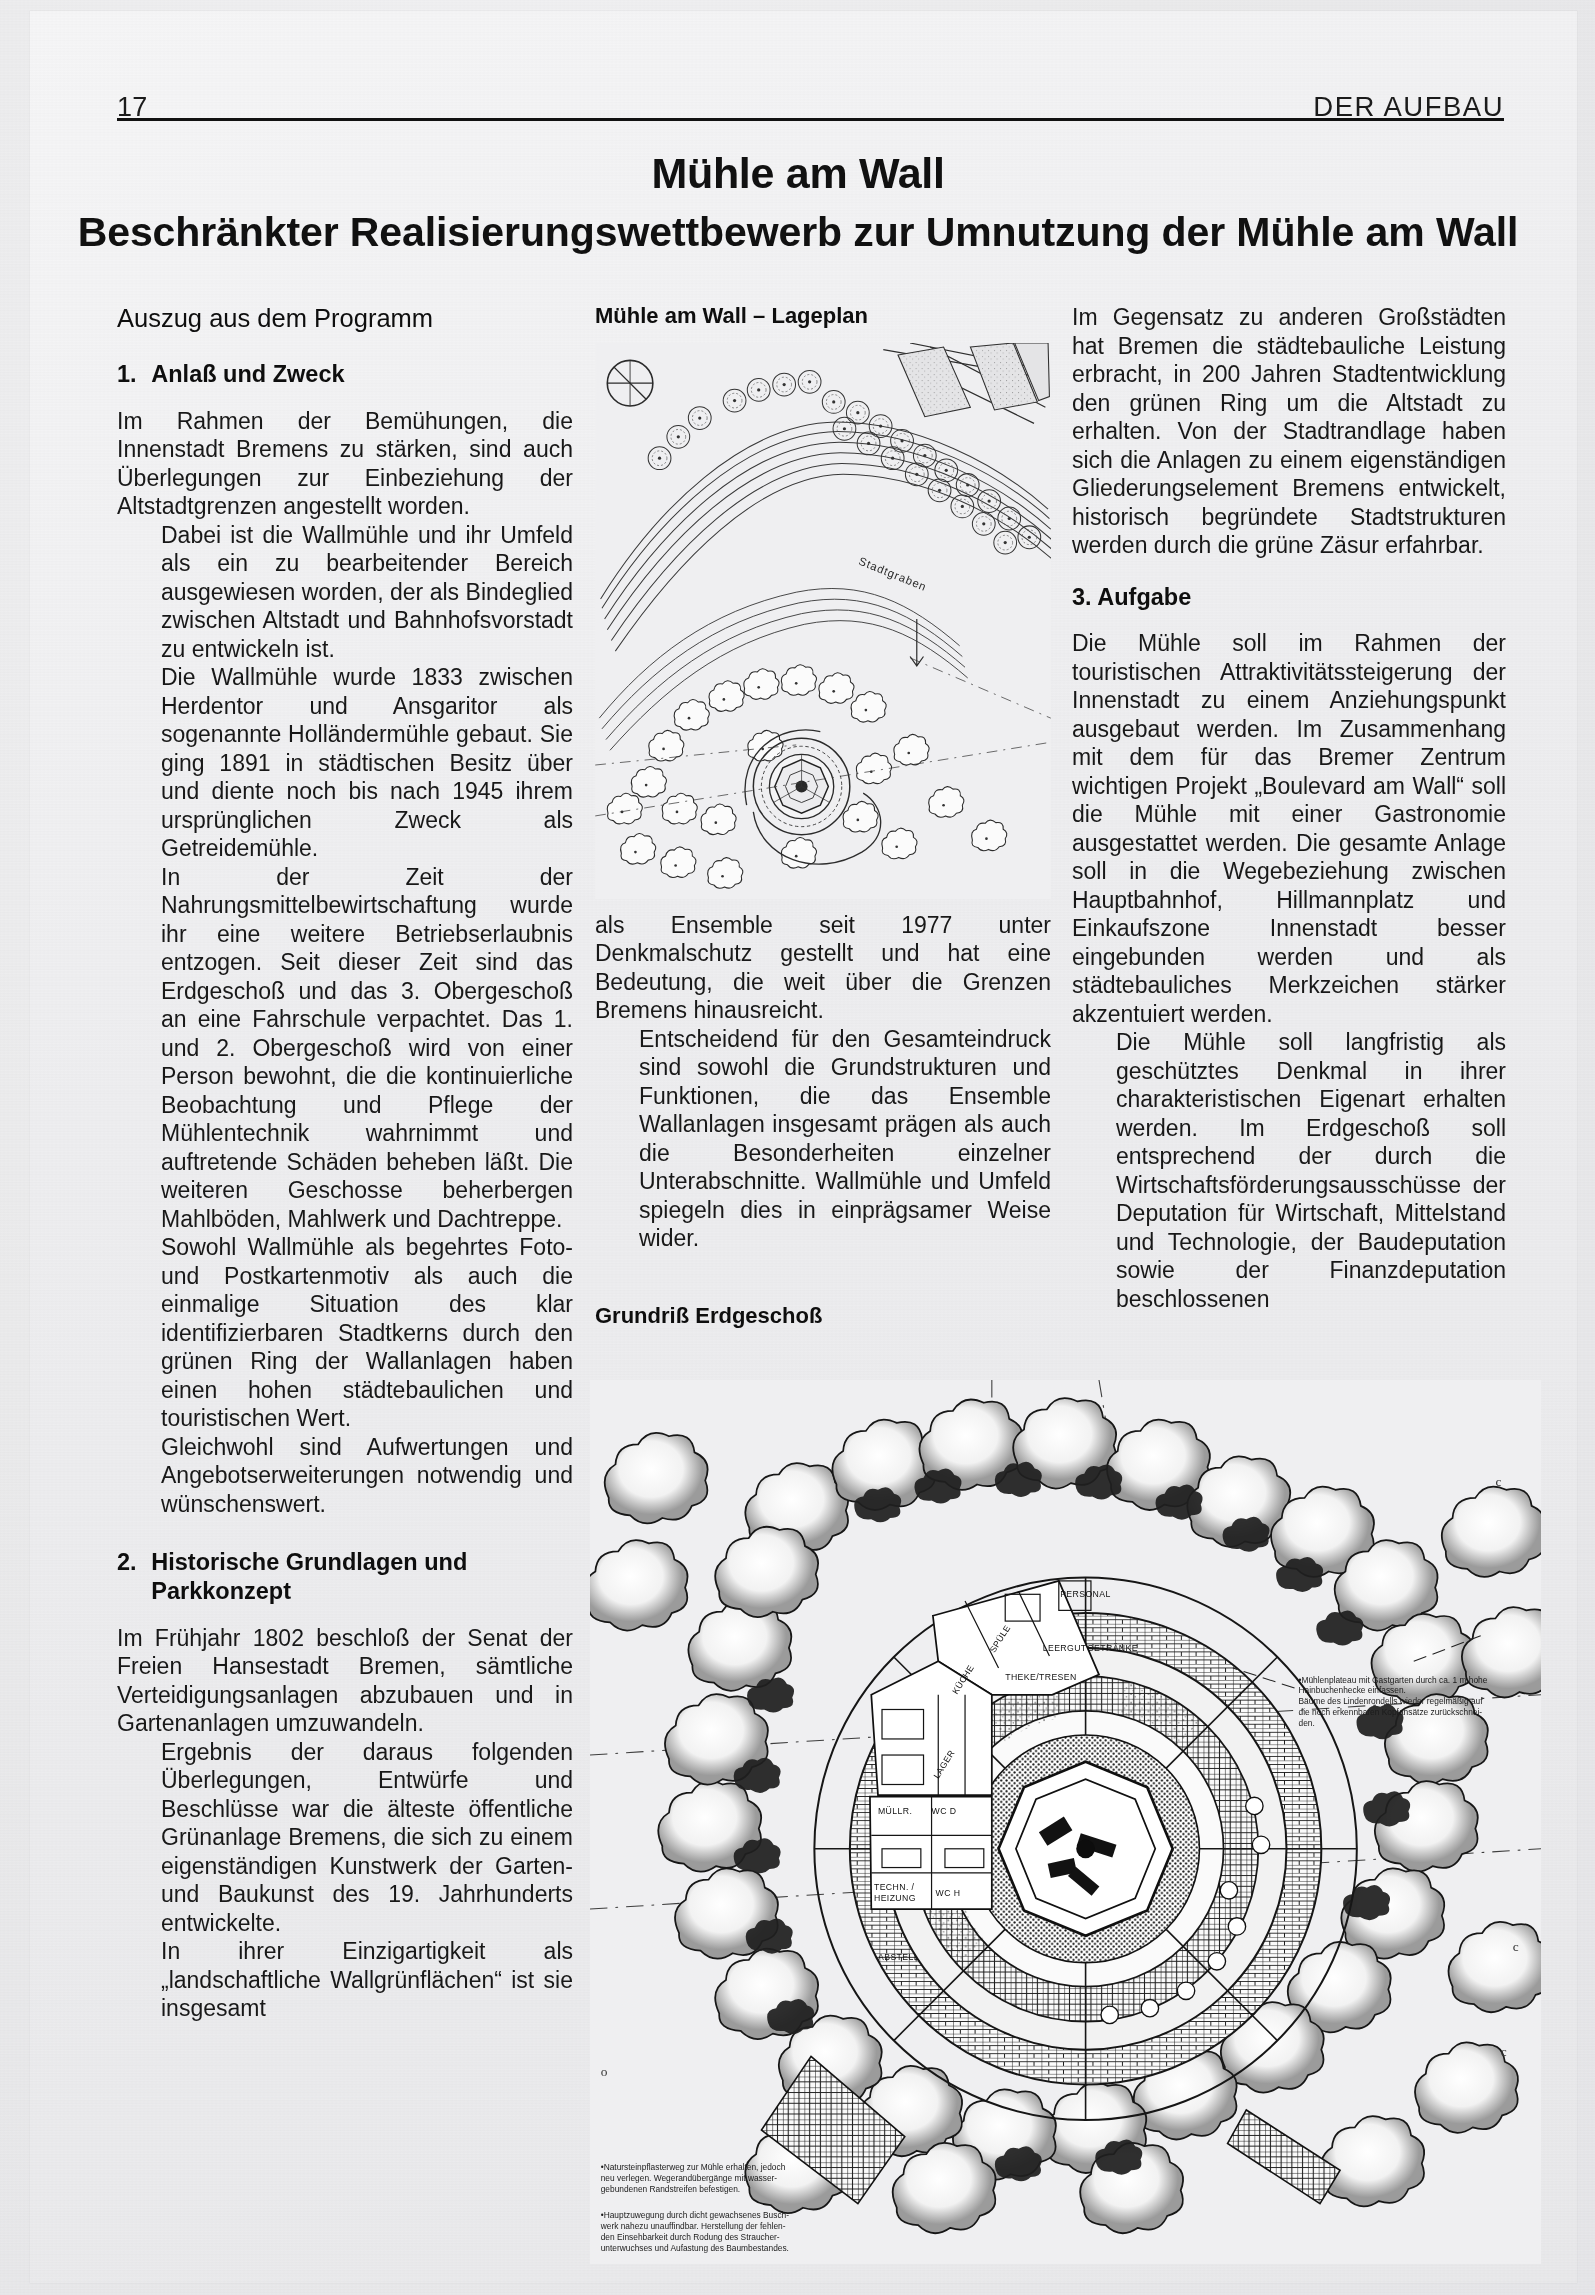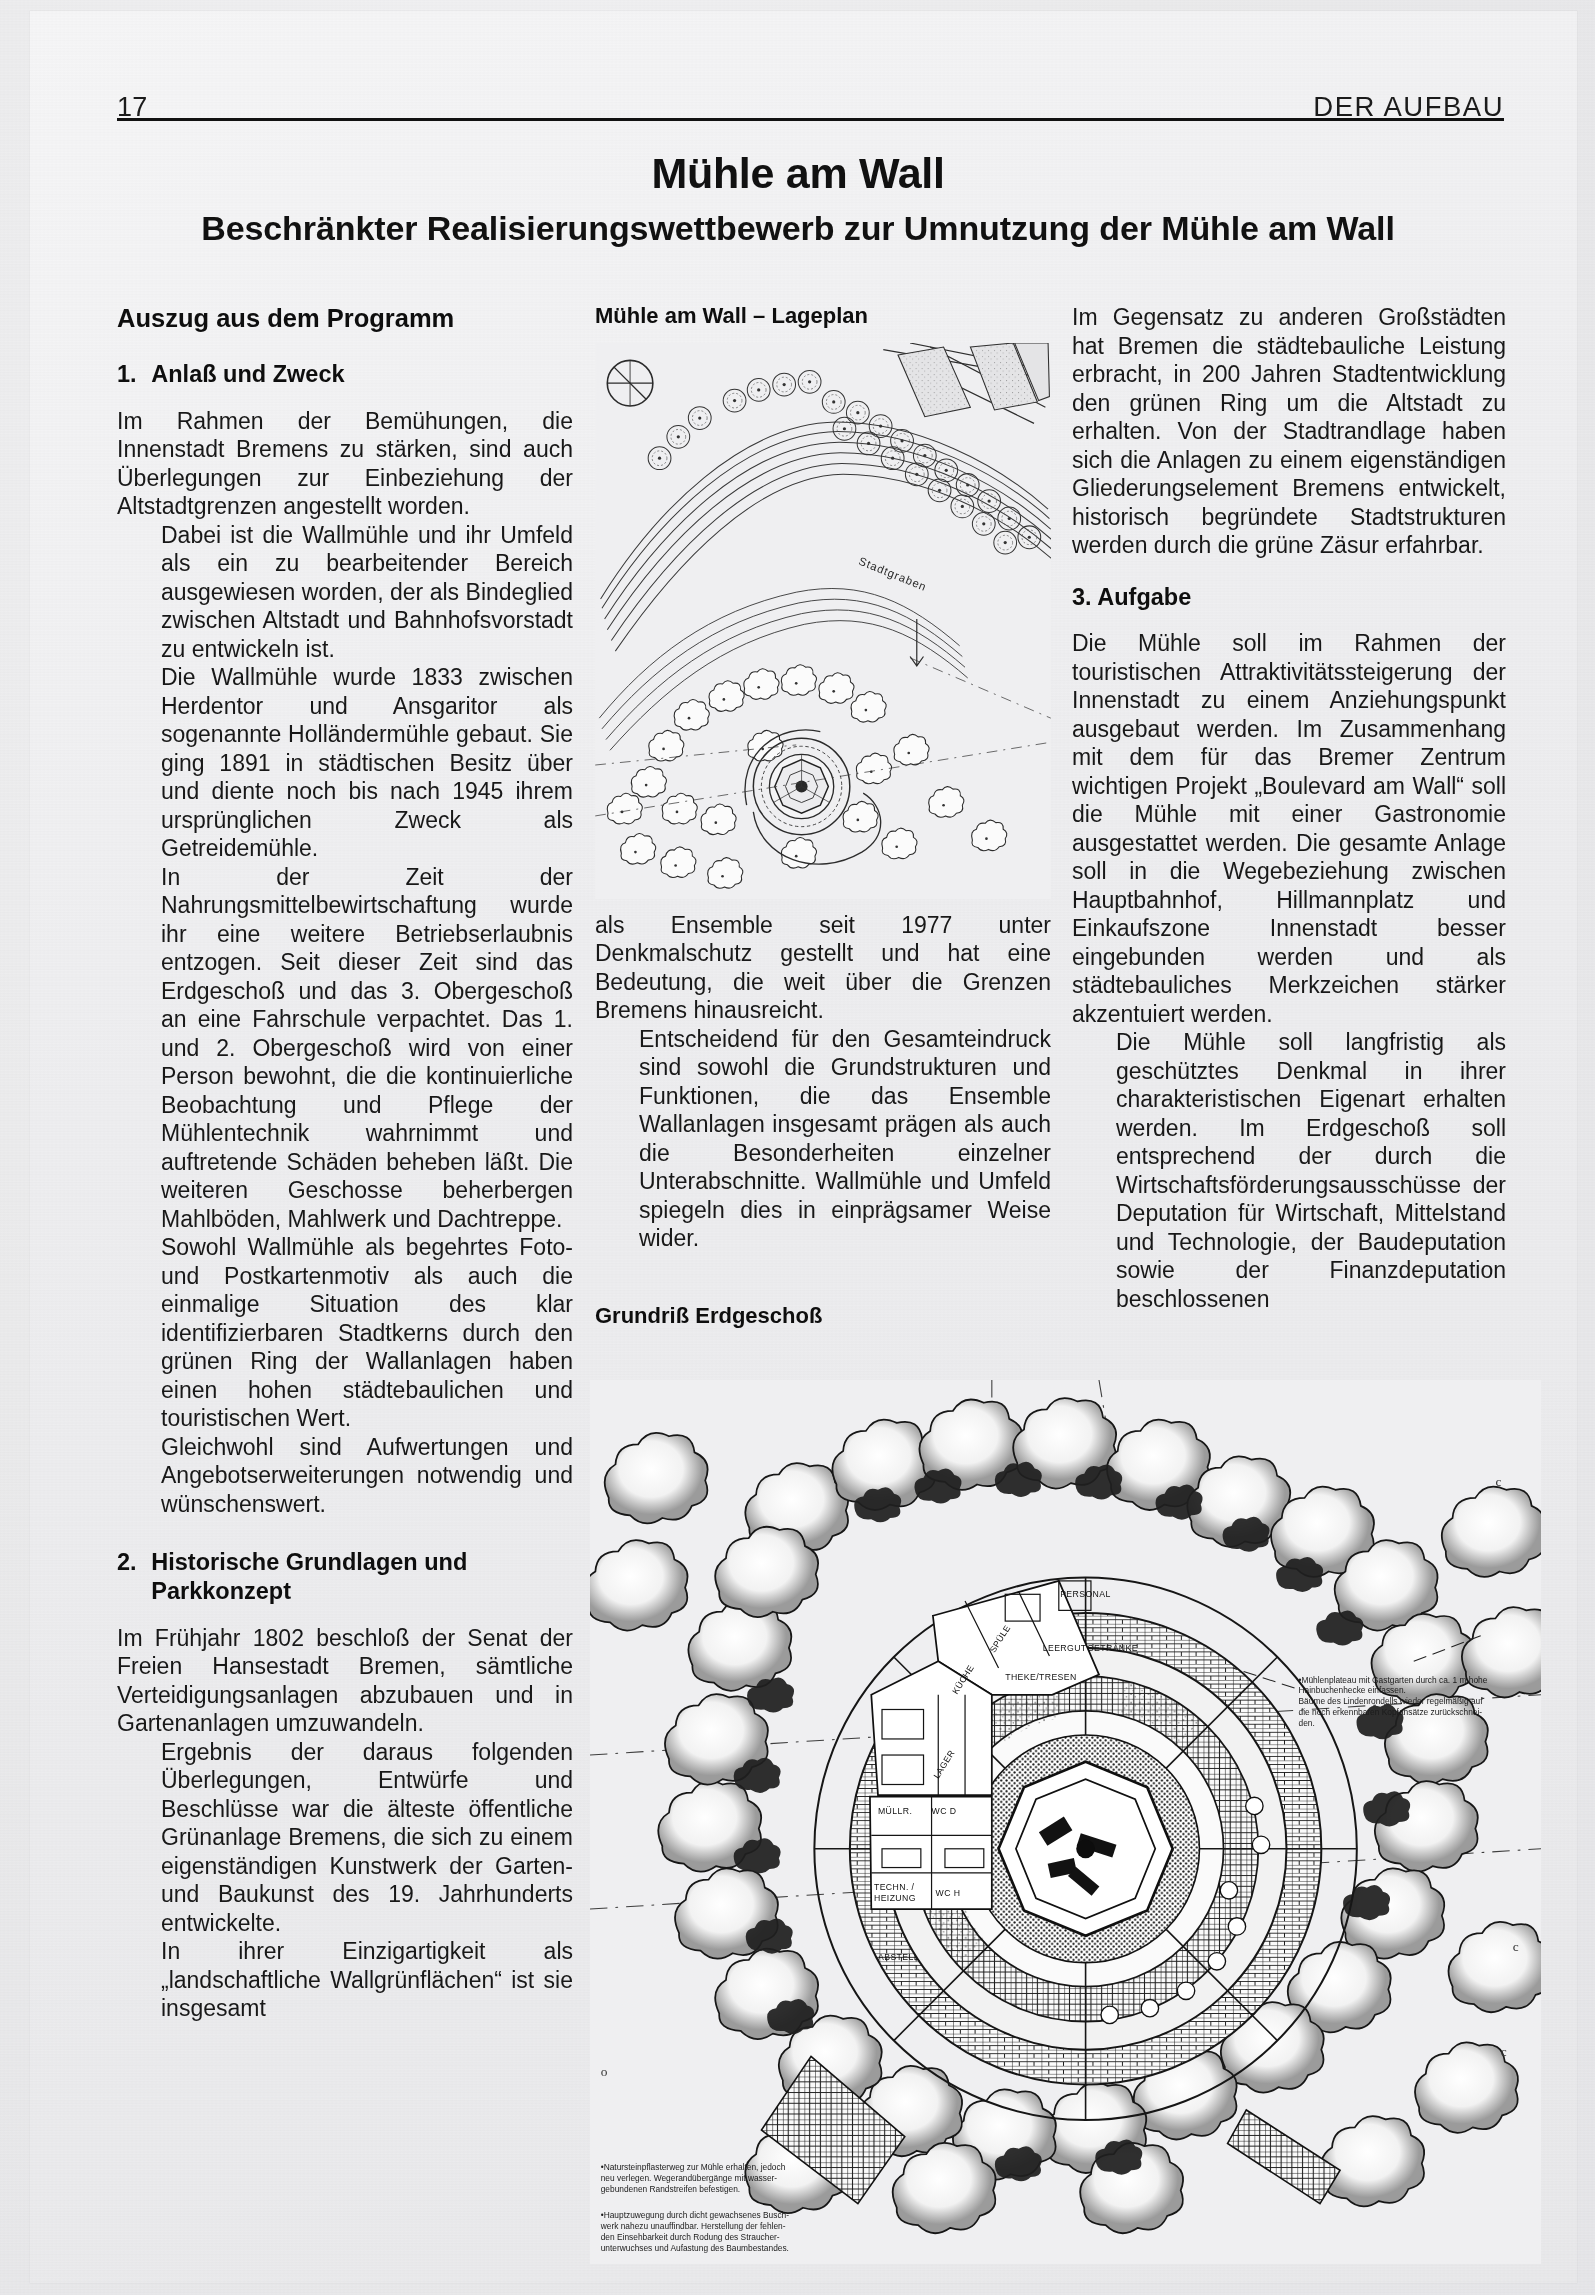--- a/index.html
+++ b/index.html
@@ -53,32 +53,32 @@
   
   .maintitle{
     position:absolute;left:0;top:149px;width:1596px;
     text-align:center;
     font-size:43px;font-weight:bold;color:#111;
     letter-spacing:-0.3px;
   }
   .subtitle{
     position:absolute;left:0;top:209px;width:1596px;
     text-align:center;
-    font-size:34px;font-weight:bold;color:#111;
+    font-size:41px;font-weight:bold;color:#111;
     letter-spacing:-0.1px;
   }
 
   
   .col{position:absolute;top:303px;color:#151515;}
   .col-left{left:117px;width:456px;}
   .col-mid{left:595px;width:456px;}
   .col-right{left:1072px;width:434px;}
 
   .h-sec{
-    font-size:25.5px;font-weight:bold;color:#0e0e0e;
+    font-size:25.5px;font-weight:normal;color:#0e0e0e;
     margin:0 0 27px 0;line-height:1.18;
   }
   .h-num{
     font-size:23.5px;font-weight:bold;color:#0e0e0e;
     margin:0 0 17.4px 0;line-height:1.25;
     display:flex;gap:14.7px;
   }
   .h-num .n{flex:0 0 auto;}
   .h-num .t{flex:1 1 auto;}
   .h-fig{

